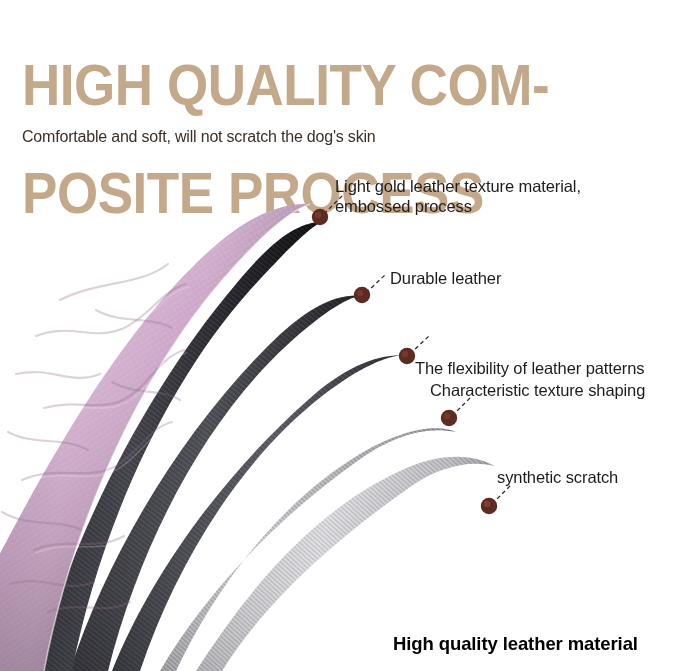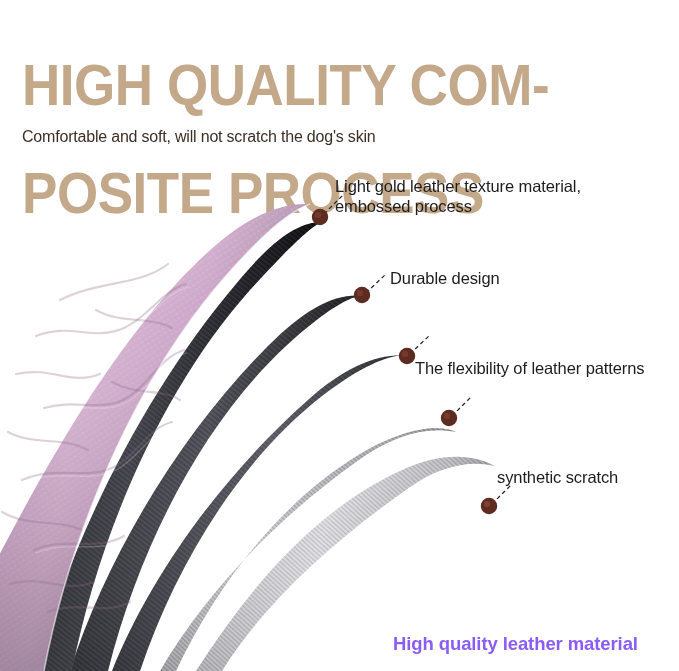--- a/index.html
+++ b/index.html
@@ -51,21 +51,21 @@
     white-space:pre-line;
   }
   .callout.l1{left:335px;top:176px;}
   .callout.l2{left:390px;top:268px;}
   .callout.l3{left:415px;top:318px;margin-top:40px;}
   .callout.l4{left:430px;top:380px;}
   .callout.l5{left:497px;top:467px;}
 
   .bottom-caption{
     position:absolute;left:393px;top:633px;
-    color:#8b5cf6;
+    color:#000000;
     font-size:18.5px;
     font-weight:700;
     letter-spacing:-0.1px;
     white-space:nowrap;
   }
 </style>
 </head>
 <body>
 
 <div id="stage">
@@ -303,19 +303,20 @@
         <circle cx="449" cy="258" r="8.2" fill="#5d2b20"></circle>
         <circle cx="447" cy="256" r="3.2" fill="#7d4030" opacity="0.7"></circle>
         <circle cx="489" cy="346" r="8.2" fill="#5d2b20"></circle>
         <circle cx="487" cy="344" r="3.2" fill="#8a4a32" opacity="0.75"></circle>
       </g>
     </svg>
   </div>
 
   <div class="callout l1">Light gold leather texture material,
 embossed process</div>
-  <div class="callout l2">Durable design</div>
+  <div class="callout l2">Durable leather</div>
   <div class="callout l3">The flexibility of leather patterns</div>
+  <div class="callout l4">Characteristic texture shaping</div>
   <div class="callout l5">synthetic scratch</div>
 
   <div class="bottom-caption">High quality leather material</div>
 
 </div>
 
 </body></html>

